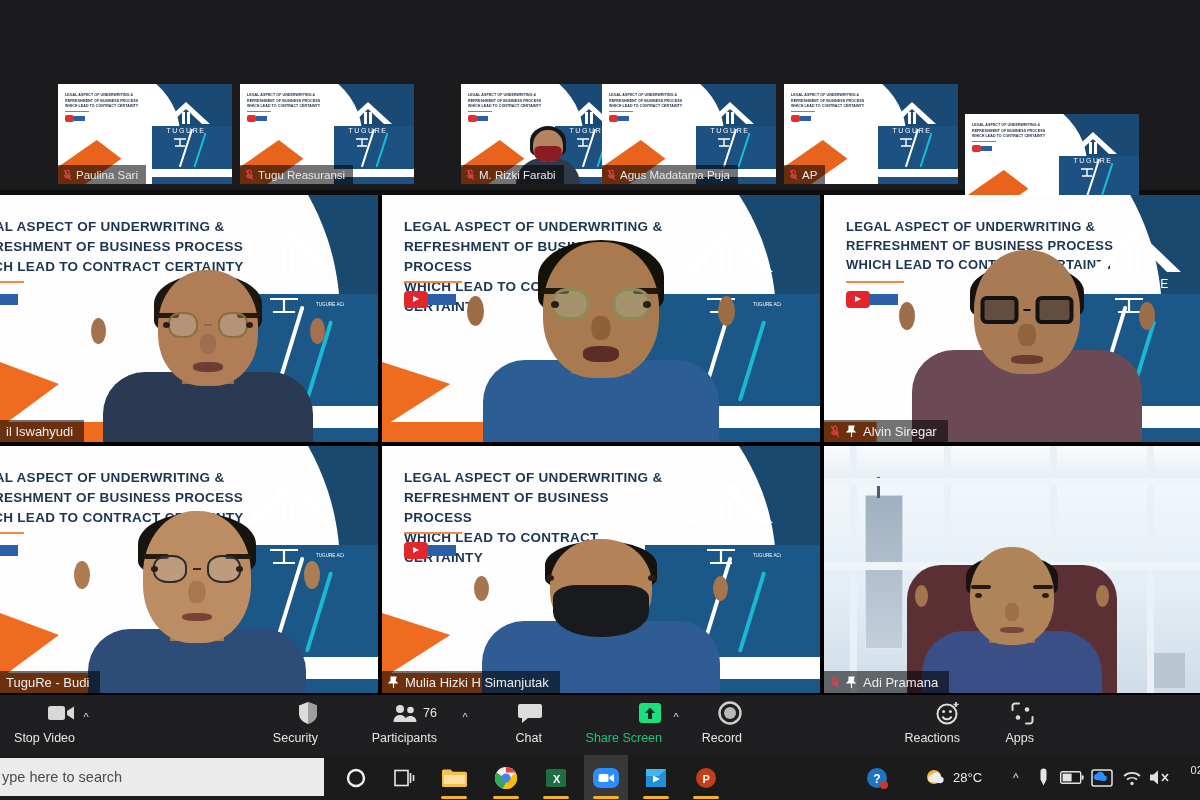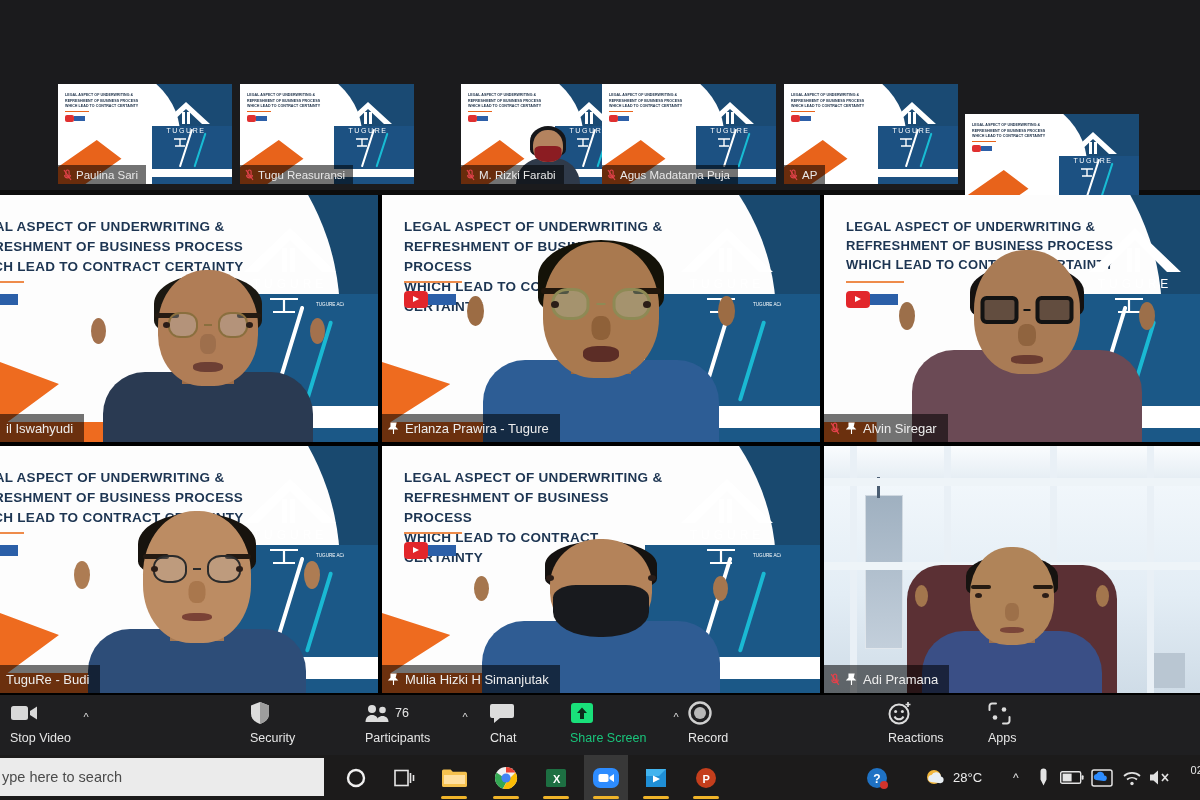--- a/index.html
+++ b/index.html
@@ -161,35 +161,35 @@
   .glasses .bridge { height: 2px; }
   .brow { position: absolute; border-radius: 4px; }
   .eye { position: absolute; border-radius: 50%; background: #2b1d17; }
   .nose { position: absolute; left: 50%; transform: translateX(-50%); border-radius: 40%; }
   .mouth { position: absolute; left: 50%; transform: translateX(-50%); border-radius: 40%; }
   .neck { position: absolute; left: 50%; transform: translateX(-50%); }
   .body { position: absolute; left: 50%; transform: translateX(-50%); border-radius: 42px 42px 0 0; }
   .mask { position: absolute; left: 50%; transform: translateX(-50%); border-radius: 24% 24% 48% 48%; background: #16181c; }
 
   .tile-name {
-    position: absolute; left: 0; bottom: 0; height: 28px; z-index: 5;
+    position: absolute; left: 0; bottom: 0; height: 22px; z-index: 5;
     display: flex; align-items: center; gap: 6px;
     padding: 0 11px 0 6px; background: rgba(0,0,0,.55);
     color: #ededed; font-size: 13px; white-space: nowrap;
   }
   .tile-name .pin { width: 11px; height: 13px; display:block; }
 
   
   .toolbar {
     position: absolute; left: 0; top: 695px; width: 1200px; height: 60px;
     background: #1f1f21;
   }
   .tb-item {
     position: absolute; top: 5px; height: 50px; cursor: pointer;
-    display: flex; flex-direction: column; align-items: flex-start; justify-content: flex-start;
+    display: flex; flex-direction: column; align-items: flex-end; justify-content: flex-start;
     color: #e6e6e6; font-size: 12.5px; gap: 5px;
   }
   .tb-ico { height: 26px; display: flex; align-items: center; justify-content: center; }
   .tb-item.green { color: #19c47b; }
   .tb-caret {
     position: absolute; top: 16px; width: 12px; height: 12px; cursor: pointer;
     color: #dcdcdc; font-size: 11px; line-height: 12px; text-align: center;
   }
   .tb-count { color: #e6e6e6; font-size: 12.5px; margin-left: 4px; }
 
@@ -554,26 +554,20 @@
           <div class="glasses" style="bottom:122px;gap:7px;">
             <div class="lens" style="width:38px;height:32px;border:3px solid #8e8a55;background:rgba(160,190,160,.38);"></div>
             <div class="bridge" style="width:9px;background:#8e8a55;"></div>
             <div class="lens" style="width:38px;height:32px;border:3px solid #8e8a55;background:rgba(160,190,160,.38);"></div>
           </div>
           <div class="eye" style="bottom:134px;left:80px;width:8px;height:7px;"></div>
           <div class="eye" style="bottom:134px;right:80px;width:8px;height:7px;"></div>
           <div class="nose" style="bottom:102px;width:19px;height:24px;background:#8f6139;"></div>
           <div class="mouth" style="bottom:80px;width:36px;height:16px;background:#5c2d26;"></div>
         </div>
-      </div>
-      <div class="tile-name">
-        <svg class="pin" viewBox="0 0 11 13">
-            <path d="M3 1 h5 l-1 4 2 2 h-8 l2 -2 z M5.5 7 v5" stroke="#fff" stroke-width="1.1" fill="#fff"></path>
-          </svg>
-        <span>Erlanza Prawira - Tugure</span>
       </div>
     </div>
 
     <div class="tile t-r0 t-c2">
       <div class="vb">
         <div class="vb-white"></div>
         <div class="vb-deep"></div>
         <div class="vb-swoosh" style="left:-26%;"></div>
         <div class="vb-title" style="width:80%;font-size:13px;">
           <span>LEGAL ASPECT OF UNDERWRITING &amp;</span><br><span>REFRESHMENT OF BUSINESS PROCESS</span><br><span>WHICH LEAD TO CONTRACT CERTAINTY</span>

